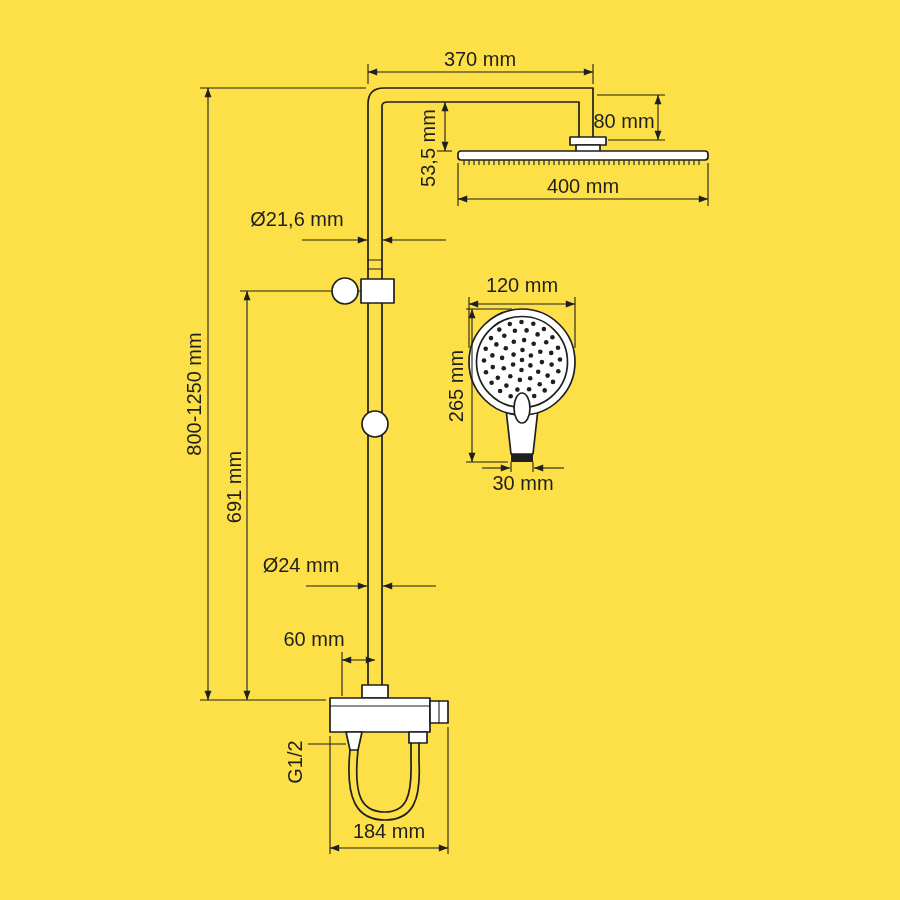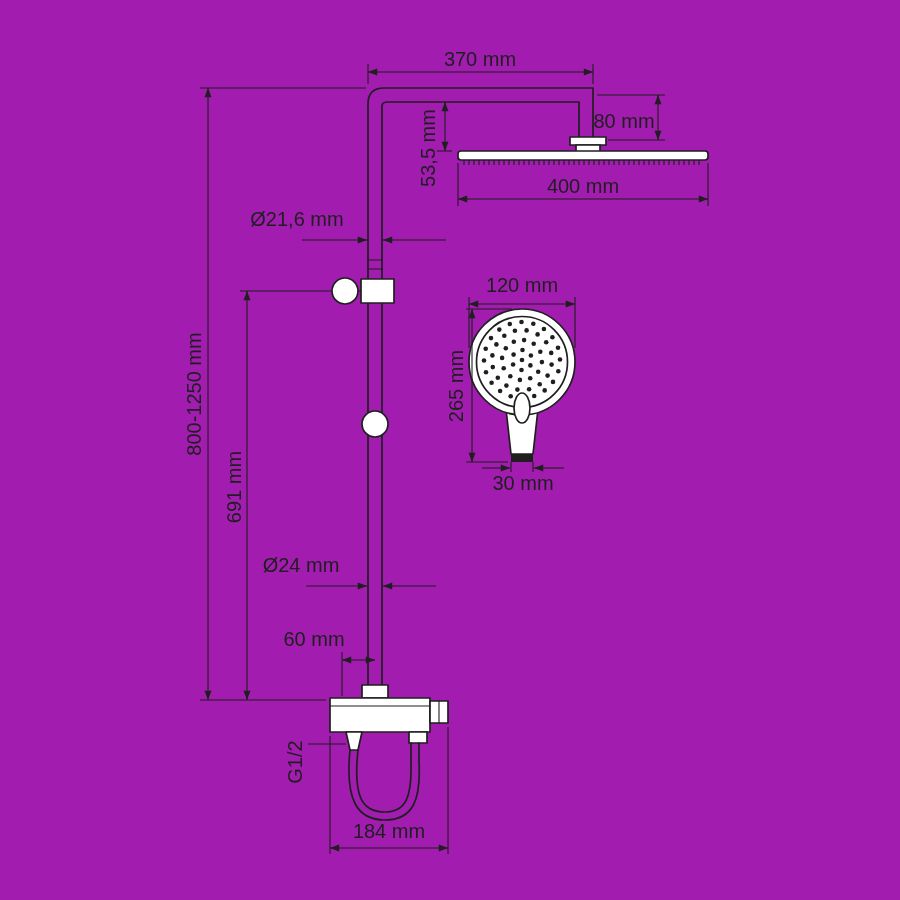--- a/index.html
+++ b/index.html
@@ -1,16 +1,16 @@
 <!DOCTYPE html>
 <html><head>
 <meta charset="utf-8">
 <style>
   html,body{margin:0;padding:0;background:#ffffff;}
-  .canvas{width:900px;height:900px;background:#a21caf;position:relative;overflow:hidden;}
+  .canvas{width:900px;height:900px;background:#fde047;position:relative;overflow:hidden;}
   svg{display:block;}
   .draw{stroke:#1f1f1f;stroke-width:1.7;fill:none;stroke-linecap:round;stroke-linejoin:round;}
   .fillw{fill:#ffffff;}
   .filld{fill:#1f1f1f;stroke:none;}
   .dim{stroke:#1f1f1f;stroke-width:1.1;fill:none;}
   .thin{stroke-width:1.1;}
   text.lbl{font-family:"Liberation Sans", sans-serif;font-size:20px;fill:#1f1f1f;}
 </style>
 </head>
 <body>

